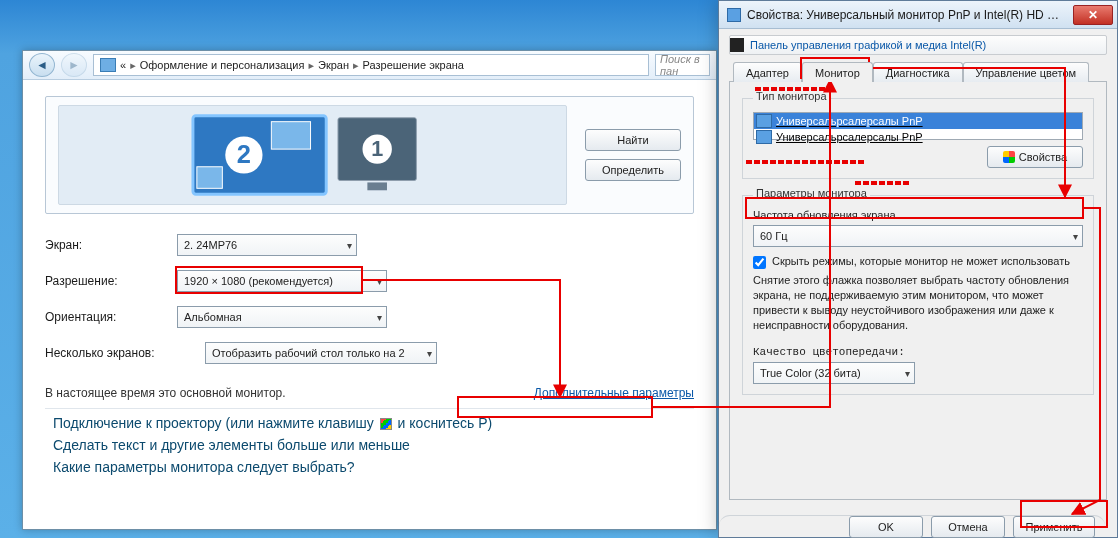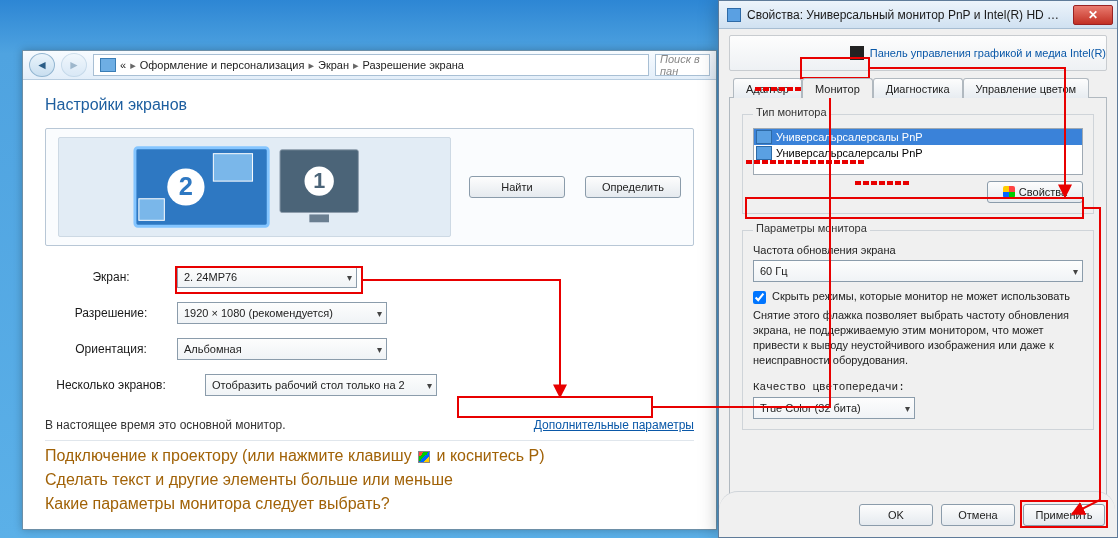--- a/index.html
+++ b/index.html
@@ -52,30 +52,30 @@
   .display-panel {
     border:1px solid #b8c7d6; border-radius:2px; padding:8px 12px;
     display:flex; gap:18px; align-items:center;
     background:#fafcfe; margin-bottom:20px;
   }
   .monitors {
     flex:1; height:100px; background:#e2ecf5; border:1px solid #cdd9e4;
     border-radius:2px; position:relative;
   }
   .monitors svg { position:absolute; inset:0; width:100%; height:100%; }
-  .side-buttons { display:flex; flex-direction:row; gap:20px; }
+  .side-buttons { display:flex; flex-direction:column; gap:8px; }
   .winbtn {
     min-width:96px; height:22px; border:1px solid #8b9cab;
     background:linear-gradient(#fdfdfd,#e5eaef);
     border-radius:3px; font-size:11px; color:#222;
     display:inline-flex;align-items:center;justify-content:center;
     padding:0 10px;
   }
 
-  .field-row { display:flex; align-items:center; margin-bottom:14px; font-size:12px;text-align:center; }
+  .field-row { display:flex; align-items:center; margin-bottom:14px; font-size:12px; }
   .field-row .label { width:132px; color:#1a1a1a; }
   .combo {
     min-width:210px; height:22px; border:1px solid #8b9cab;
     background:linear-gradient(#fdfdfd,#f0f3f6);
     padding:0 22px 0 6px; font-size:11px; color:#222;
     position:relative; display:inline-flex; align-items:center;
   }
   .combo::after {
     content:"▾"; position:absolute; right:4px; top:50%;
     transform:translateY(-50%); font-size:10px; color:#444;
@@ -83,22 +83,22 @@
 
   .note-row {
     display:flex; justify-content:space-between; align-items:center;
     border-bottom:1px solid #e0e6ec; padding:8px 0; margin-bottom:6px;
     font-size:12px;
   }
   .note-row .link { color:#0a58a8; text-decoration:underline; cursor:pointer; }
 
   .bottom-links { margin-top:6px; }
   .bottom-links a {
-    display:block; color:#a16207; font-size:16px;
-    margin:6px 0; text-decoration:none;
+    display:block; color:#0c4a6e; font-size:14px;
+    margin:6px 8px; text-decoration:none;
   }
   .flag-icon { display:inline-block; width:12px;height:12px;background:#fff;
     border:1px solid #888; margin:0 2px; vertical-align:-2px;
     background:linear-gradient(135deg,#f44 25%,#0c0 25% 50%,#06f 50% 75%,#fc0 75%);
   }
 
   
   .dlg {
     position:absolute; right:0; top:0;
     width:400px; height:538px;
@@ -114,22 +114,22 @@
   }
   .dlg-titlebar .title { flex:1; overflow:hidden; white-space:nowrap; text-overflow:ellipsis; }
   .dlg-close {
     width:40px; height:20px; background:linear-gradient(#e97b6f,#c23024);
     border:1px solid #922; border-radius:2px; color:#fff;
     display:flex;align-items:center;justify-content:center; font-weight:bold;
   }
   .dlg-body { padding:6px 10px 0 10px; position:relative; height:calc(100% - 28px - 38px); }
 
   .intel-link {
-    display:flex; align-items:center; justify-content:flex-end; gap:6px;
-    height:36px; border:1px solid #c8ccd0; border-radius:2px;
+    display:flex; align-items:center; justify-content:flex-start; gap:6px;
+    height:20px; border:1px solid #c8ccd0; border-radius:2px;
     background:linear-gradient(#fdfdfd,#eef1f4);
     font-size:11px; color:#0a58a8; margin-bottom:6px;
   }
 
   .tabs { display:flex; gap:0; border-bottom:1px solid #b1b9c0; padding-left:4px;}
   .tab {
     padding:4px 12px 3px; font-size:11px; color:#222;
     background:linear-gradient(#fdfdfd,#e7ecf1);
     border:1px solid #b1b9c0; border-bottom:none;
     border-radius:3px 3px 0 0; position:relative; top:1px;
@@ -144,22 +144,23 @@
     margin-bottom:10px;
   }
   .group > legend, .group > .legend {
     font-size:11px; color:#333; padding:0 3px;
     position:relative; top:-2px; background:#f0f0f0;
   }
   fieldset.group {
     border:1px solid #cfd4d9; padding:8px 10px 10px;
   }
   .monitor-list {
-    border:1px solid #9fa9b3; background:#fff; height:47px;
+    border:1px solid #9fa9b3; background:#fff; height:28px;
     font-size:11px;
+    text-decoration:underline;
   }
   .monitor-list .item {
     display:flex; align-items:center; gap:4px; padding:1px 2px;
   }
   .monitor-list .item.selected {
     background:#3a82d9; color:#fff;
   }
   .monitor-list .icon { width:16px;height:14px;background:#5aa0e2;border:1px solid #2e6aa6;}
 
   .right-btn-row { display:flex; justify-content:flex-end; margin-top:6px; }
@@ -175,21 +176,21 @@
     transform:translateY(-50%); font-size:10px; color:#444;
   }
 
   .chk-row { display:flex; align-items:flex-start; gap:6px; font-size:11px; color:#222; margin:8px 0 4px; }
   .chk-row input { margin-top:1px; }
   .hint { font-size:11px; color:#222; line-height:1.35; }
 
   .drop.narrow { width:162px; }
 
   .dlg-buttons {
-    position:absolute; bottom:0; left:0; right:2px; height:46px;
+    position:absolute; bottom:0; left:0; right:12px; height:22px;
     display:flex; justify-content:flex-end; align-items:center; gap:8px;
     padding:0 10px; border-top:1px solid #cfd4d9; background:#f0f0f0;border-radius:19px;
   }
 
   
   .annot { position:absolute; inset:0; pointer-events:none; }
   .red-box { position:absolute; border:2px solid #e80000; }
 
   .scribble { position:absolute; height:4px; background:
     repeating-linear-gradient(90deg,#e80000 0 6px,transparent 6px 8px);
@@ -212,21 +213,20 @@
       <span>Экран</span>
       <span class="sep">▸</span>
       <span>Разрешение экрана</span>
     </div>
     <div class="mw-search">
       <span>Поиск в пан</span>
     </div>
   </div>
 
   <div class="mw-body">
-    <h2>Настройки экранов</h2>
 
     <div class="display-panel">
       <div class="monitors">
         <svg viewBox="0 0 280 100">
 
           <rect x="18" y="10" width="136" height="80" rx="3" fill="#2e78c2" stroke="#84c5ff" stroke-width="3"></rect>
           <rect x="98" y="16" width="40" height="28" fill="#7ab7ea" stroke="#fff" stroke-width="1"></rect>
           <rect x="22" y="62" width="26" height="22" fill="#7ab7ea" stroke="#fff" stroke-width="1"></rect>
           <circle cx="70" cy="50" r="19" fill="#fff"></circle>
           <text x="70" y="58" text-anchor="middle" font-size="26" font-weight="bold" fill="#2e78c2">2</text>

